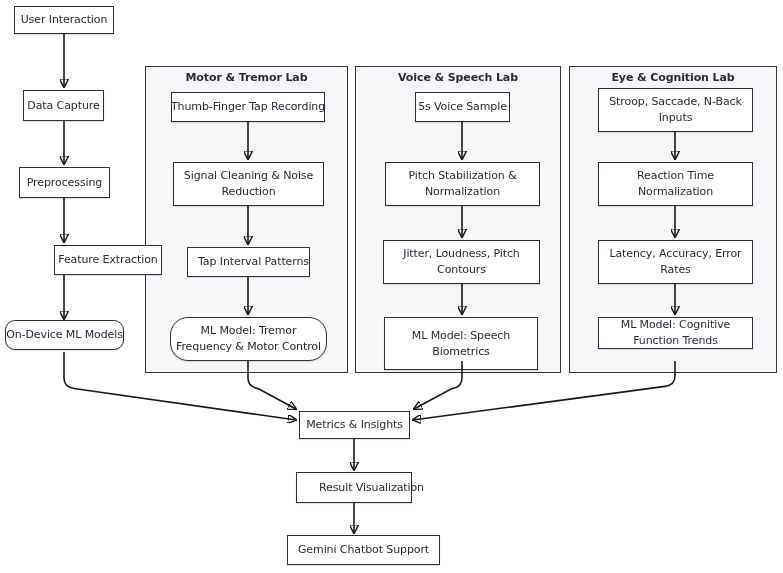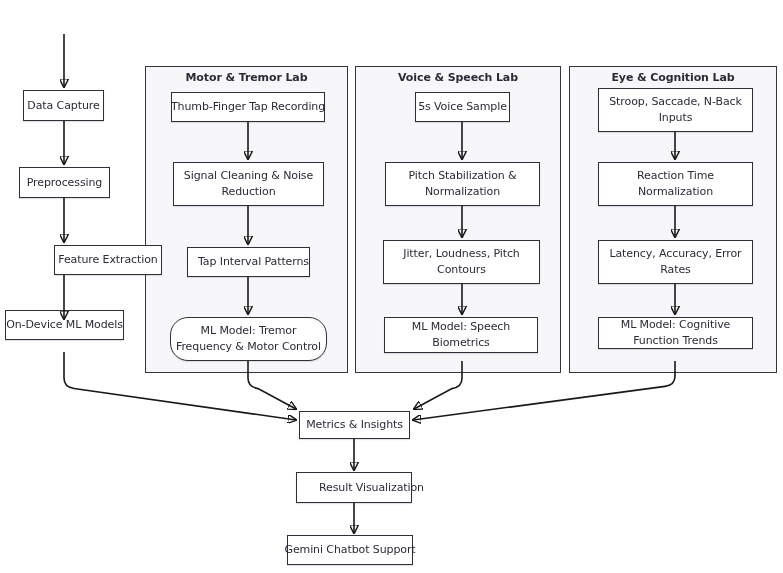--- a/index.html
+++ b/index.html
@@ -64,30 +64,33 @@
   <div class="group" style="left:145px;top:66px;width:203px;height:307px;">
     <div class="group-title">Motor &amp; Tremor Lab</div>
   </div>
   <div class="group" style="left:355px;top:66px;width:206px;height:307px;">
     <div class="group-title">Voice &amp; Speech Lab</div>
   </div>
   <div class="group" style="left:569px;top:66px;width:208px;height:307px;">
     <div class="group-title">Eye &amp; Cognition Lab</div>
   </div>
 
+  <div class="node" style="left:14px;top:6px;width:100px;height:28px;">
+    <span class="line">User Interaction</span>
+  </div>
   <div class="node" style="left:23px;top:90px;width:81px;height:31px;">
     <span class="line">Data Capture</span>
   </div>
   <div class="node" style="left:19px;top:167px;width:91px;height:31px;">
     <span class="line">Preprocessing</span>
   </div>
   <div class="node" style="left:10px;top:245px;width:108px;height:30px;margin-left:44px;">
     <span class="line">Feature Extraction</span>
   </div>
-  <div class="node" style="left:5px;top:310px;width:119px;height:30px;">
+  <div class="node" style="left:5px;top:320px;width:119px;height:30px;border-radius:10px;">
     <span class="line">On-Device ML Models</span>
   </div>
 
   <div class="node" style="left:171px;top:92px;width:154px;height:30px;">
     <span class="line">Thumb-Finger Tap Recording</span>
   </div>
   <div class="node" style="left:173px;top:162px;width:151px;height:44px;">
     <span class="line">Signal Cleaning &amp; Noise</span>
     <span class="line">Reduction</span>
   </div>
@@ -103,21 +106,21 @@
     <span class="line">5s Voice Sample</span>
   </div>
   <div class="node" style="left:385px;top:162px;width:155px;height:44px;">
     <span class="line">Pitch Stabilization &amp;</span>
     <span class="line">Normalization</span>
   </div>
   <div class="node" style="left:383px;top:240px;width:157px;height:44px;">
     <span class="line">Jitter, Loudness, Pitch</span>
     <span class="line">Contours</span>
   </div>
-  <div class="node" style="left:384px;top:317px;width:154px;height:36px;">
+  <div class="node" style="left:384px;top:317px;width:154px;height:53px;">
     <span class="line">ML Model: Speech</span>
     <span class="line">Biometrics</span>
   </div>
 
   <div class="node" style="left:598px;top:88px;width:155px;height:44px;">
     <span class="line">Stroop, Saccade, N-Back</span>
     <span class="line">Inputs</span>
   </div>
   <div class="node" style="left:598px;top:162px;width:155px;height:44px;text-align:center;">
     <span class="line">Reaction Time</span>
@@ -131,21 +134,21 @@
     <span class="line">ML Model: Cognitive</span>
     <span class="line">Function Trends</span>
   </div>
 
   <div class="node" style="left:299px;top:411px;width:111px;height:28px;">
     <span class="line">Metrics &amp; Insights</span>
   </div>
   <div class="node" style="left:296px;top:472px;width:116px;height:31px;padding-left:35px;">
     <span class="line">Result Visualization</span>
   </div>
-  <div class="node" style="left:287px;top:535px;width:126px;height:30px;">
+  <div class="node" style="left:287px;top:535px;width:153px;height:30px;">
     <span class="line">Gemini Chatbot Support</span>
   </div>
 
   <svg class="edges" width="783" height="573" viewBox="0 0 783 573">
     <defs>
       <marker id="arrow" viewBox="0 0 10 10" refX="9" refY="5" markerUnits="userSpaceOnUse" markerWidth="9" markerHeight="9" orient="auto">
         <path d="M0,0 L10,5 L0,10 z" fill="#181818" stroke="none"></path>
       </marker>
     </defs>
 

